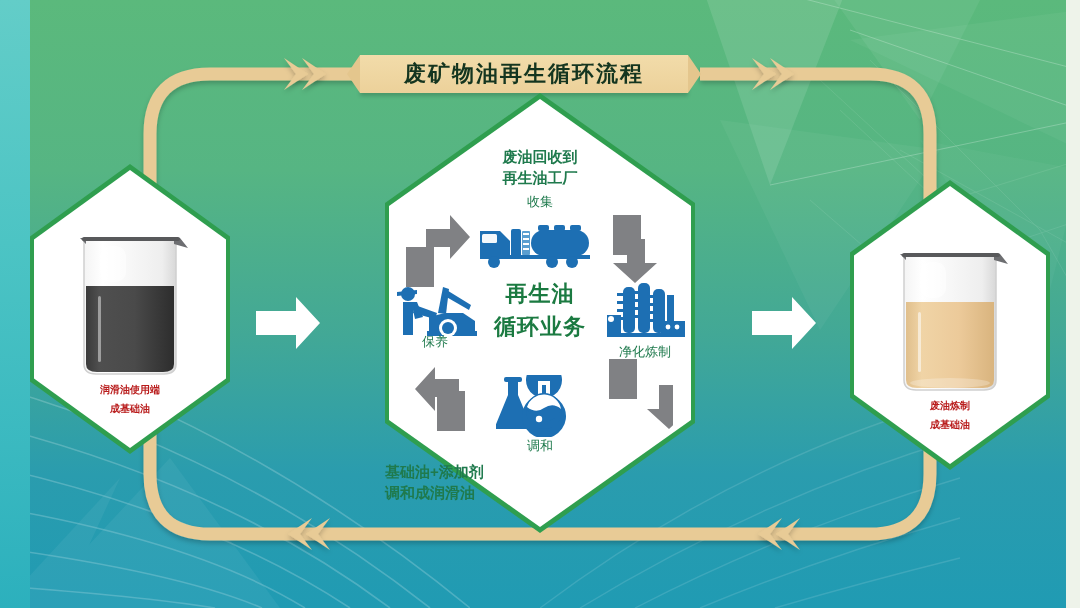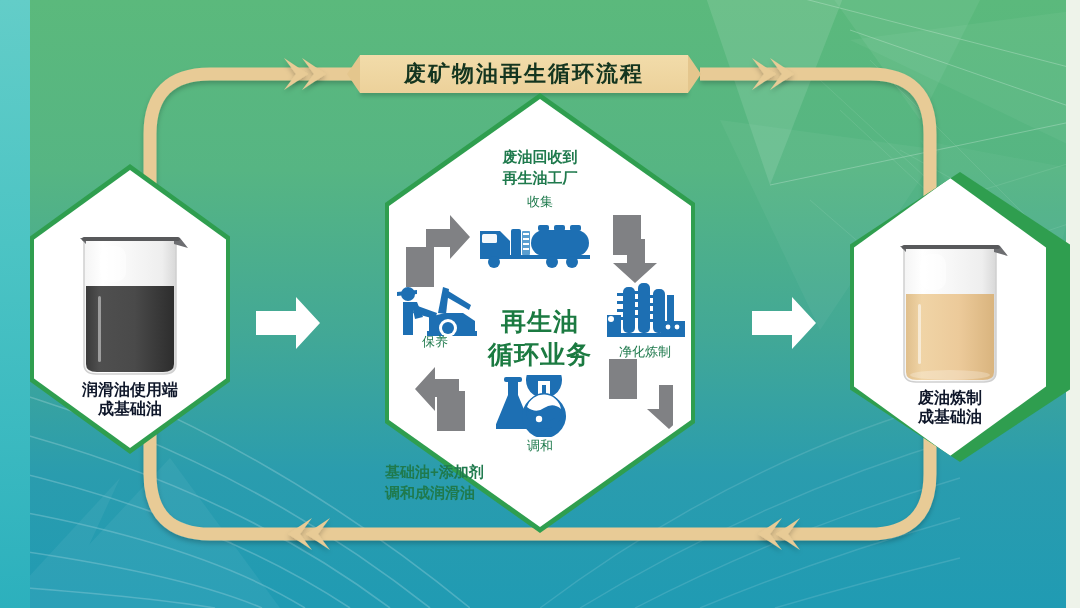--- a/index.html
+++ b/index.html
@@ -58,49 +58,48 @@
   .hex{
     position:absolute;
     -webkit-clip-path:polygon(50% 0%,100% 25%,100% 75%,50% 100%,0% 75%,0% 25%);
     clip-path:polygon(50% 0%,100% 25%,100% 75%,50% 100%,0% 75%,0% 25%);
   }
   .hex-border{background:#2f9e4f;}
   .hex-inner{background:#ffffff;}
 
   .side-hex{width:200px;height:290px;}
   .side-hex.left{left:30px;top:164px;}
-  .side-hex.right{left:850px;top:172px;padding-left:20px;}
+  .side-hex.right{left:850px;top:180px;}
   .side-hex-in{width:192px;height:278px;left:4px;top:6px;position:absolute;}
 
   .center-hex{width:310px;height:440px;left:385px;top:93px;}
   .center-hex-in{position:absolute;left:4px;top:6px;width:302px;height:428px;}
   .hex-caption{
     position:absolute;width:100%;text-align:center;
-    font-size:16px;font-weight:bold;color:#0f172a;line-height:19px;
+    font-size:10px;font-weight:bold;color:#b91c1c;line-height:19px;
     white-space:nowrap;
   }
 
   
   .c-top{
     position:absolute;left:0;top:148px;width:100%;text-align:center;
     font-size:15px;font-weight:bold;color:#1f7a4d;line-height:21px;white-space:nowrap;font-family:Liberation Mono, monospace;
   }
   .c-bottom{
     position:absolute;left:0;top:459px;width:100%;
     font-size:15px;font-weight:bold;color:#1f7a4d;line-height:21px;white-space:nowrap;
   }
   .c-node-label{
     position:absolute;text-align:center;font-size:13px;color:#1f7a4d;font-weight:normal;
     white-space:nowrap;
   }
   .c-core{
     position:absolute;left:470px;top:277px;width:130px;text-align:center;
-    font-size:25px;font-weight:bold;color:#1b7a41;line-height:33px;letter-spacing:1px;
+    font-size:22px;font-weight:bold;color:#1b7a41;line-height:33px;letter-spacing:1px;
     white-space:nowrap;
-    margin-top:28px;
   }
 
   .icon{position:absolute;}
   .arrowgray{position:absolute;}
 
   
   .side-arrow{position:absolute;}
 </style>
 </head>
 <body>

